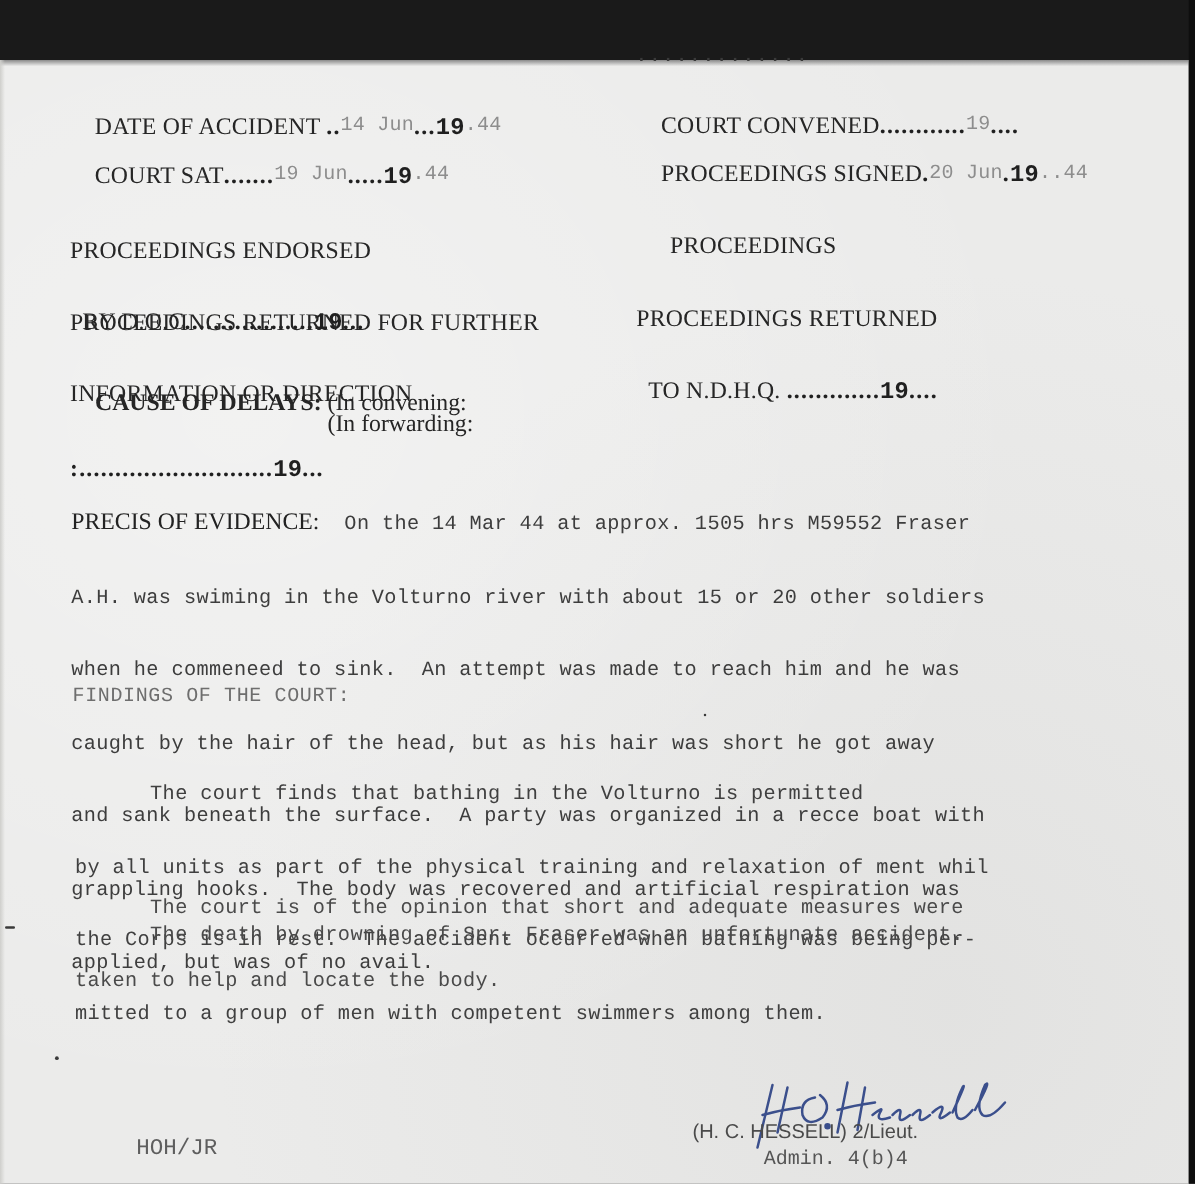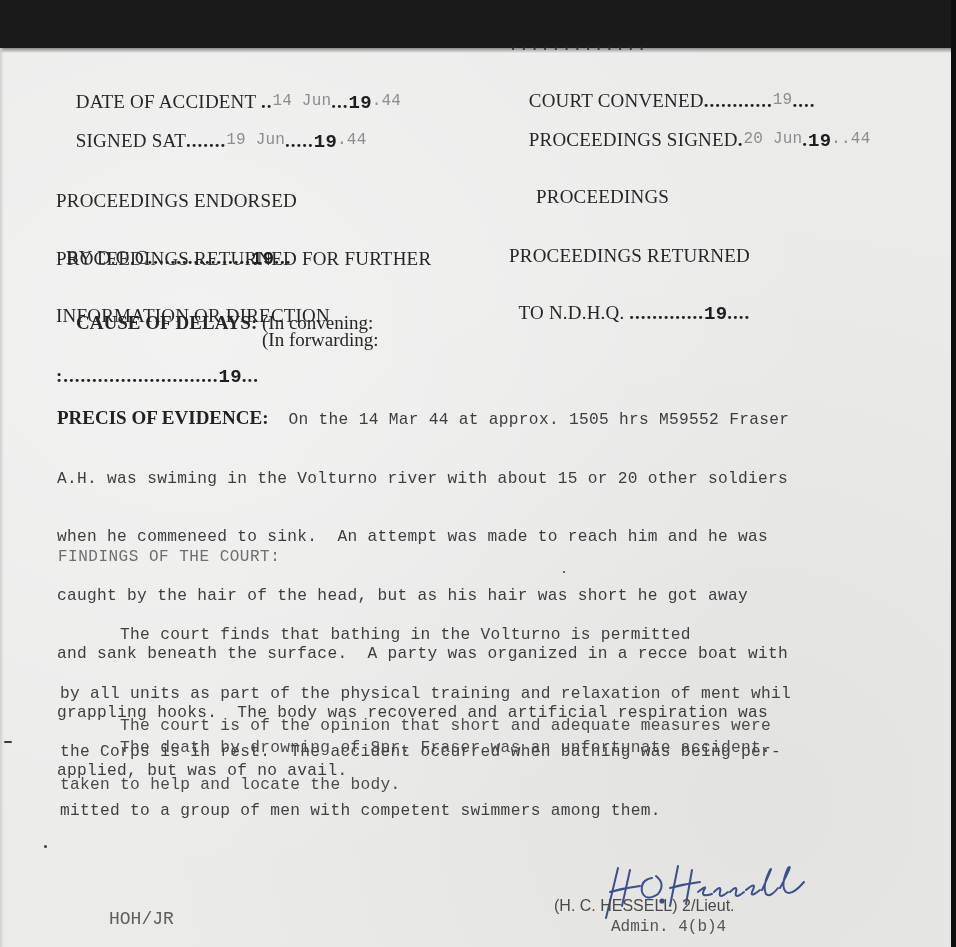--- a/index.html
+++ b/index.html
@@ -93,21 +93,21 @@
       position: absolute;
       font-family: "Liberation Mono", "DejaVu Sans Mono", monospace;
       font-size: 16.2px;
       line-height: 19.5px;
       color: #3d3d3d;
       white-space: pre;
       letter-spacing: 0.3px;
     }
     .precis-head {
       font-family: "Liberation Serif", "DejaVu Serif", serif;
-      font-weight: bold;
+      font-weight: normal;
       font-size: 19px;
       color: #222;
       letter-spacing: 0;
     }
     .findings-head {
       position: absolute;
       left: 58px;
       top: 500px;
       font-family: "Liberation Mono", monospace;
       font-size: 16px;
@@ -163,21 +163,21 @@
 <div class="page">
   <div class="top-shadow"></div>
   <div class="top-cut-text">.............</div>
   <div class="left-edge"></div>
 
   <div class="field" style="left:56px; top:25px;">
     <span class="lbl">DATE OF ACCIDENT </span><span class="dots">..</span><span class="hand">14 Jun</span><span class="dots">...</span><span class="yr">19</span><span class="hand">.44</span>
   </div>
 
   <div class="field" style="left:56px; top:64px;">
-    <span class="lbl">SIGNED SAT</span><span class="dots">.......</span><span class="hand">19 Jun</span><span class="dots">.....</span><span class="yr">19</span><span class="hand">.44</span>
+    <span class="lbl">COURT SAT</span><span class="dots">.......</span><span class="hand">19 Jun</span><span class="dots">.....</span><span class="yr">19</span><span class="hand">.44</span>
   </div>
 
   <div class="field" style="left:56px; top:105px;">
     <div>PROCEEDINGS ENDORSED</div>
     <div><span>  BY D.O.C</span><span class="dots">..................</span><span class="yr">19</span><span class="dots">...</span></div>
   </div>
 
   <div class="field" style="left:56px; top:163px;">
     <div>PROCEEDINGS RETURNED FOR FURTHER</div>
     <div>INFORMATION OR DIRECTION</div>

